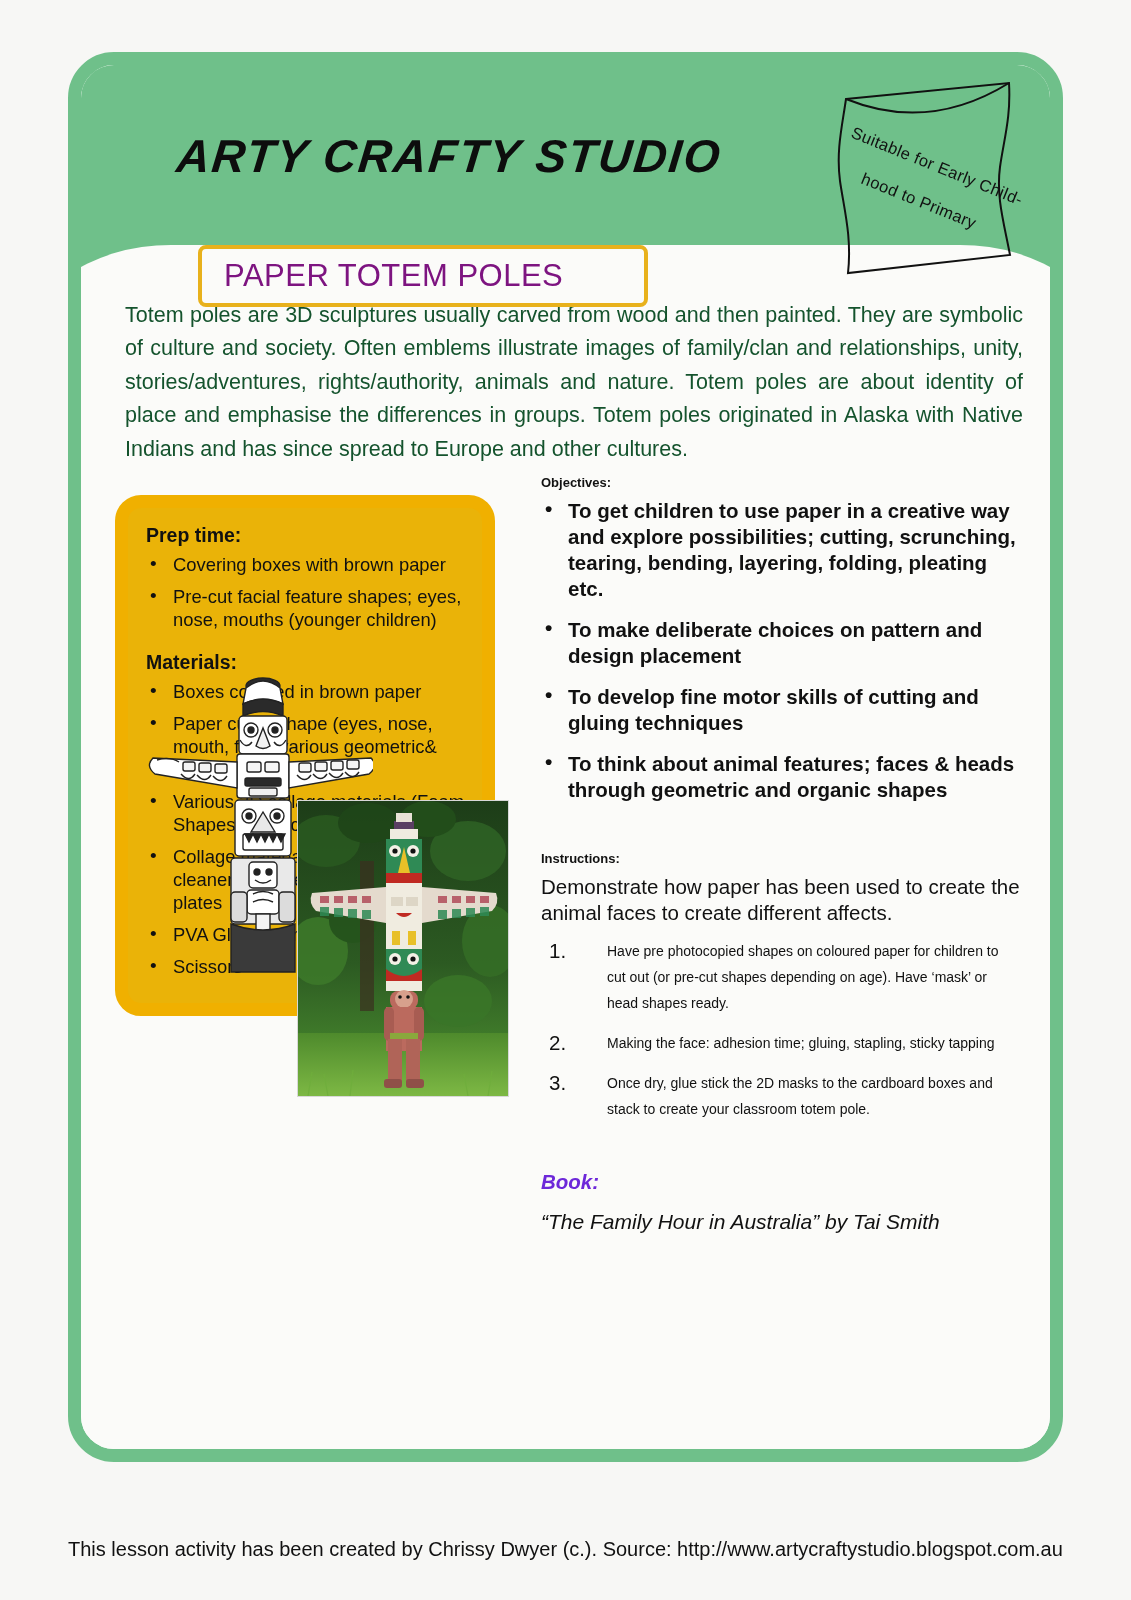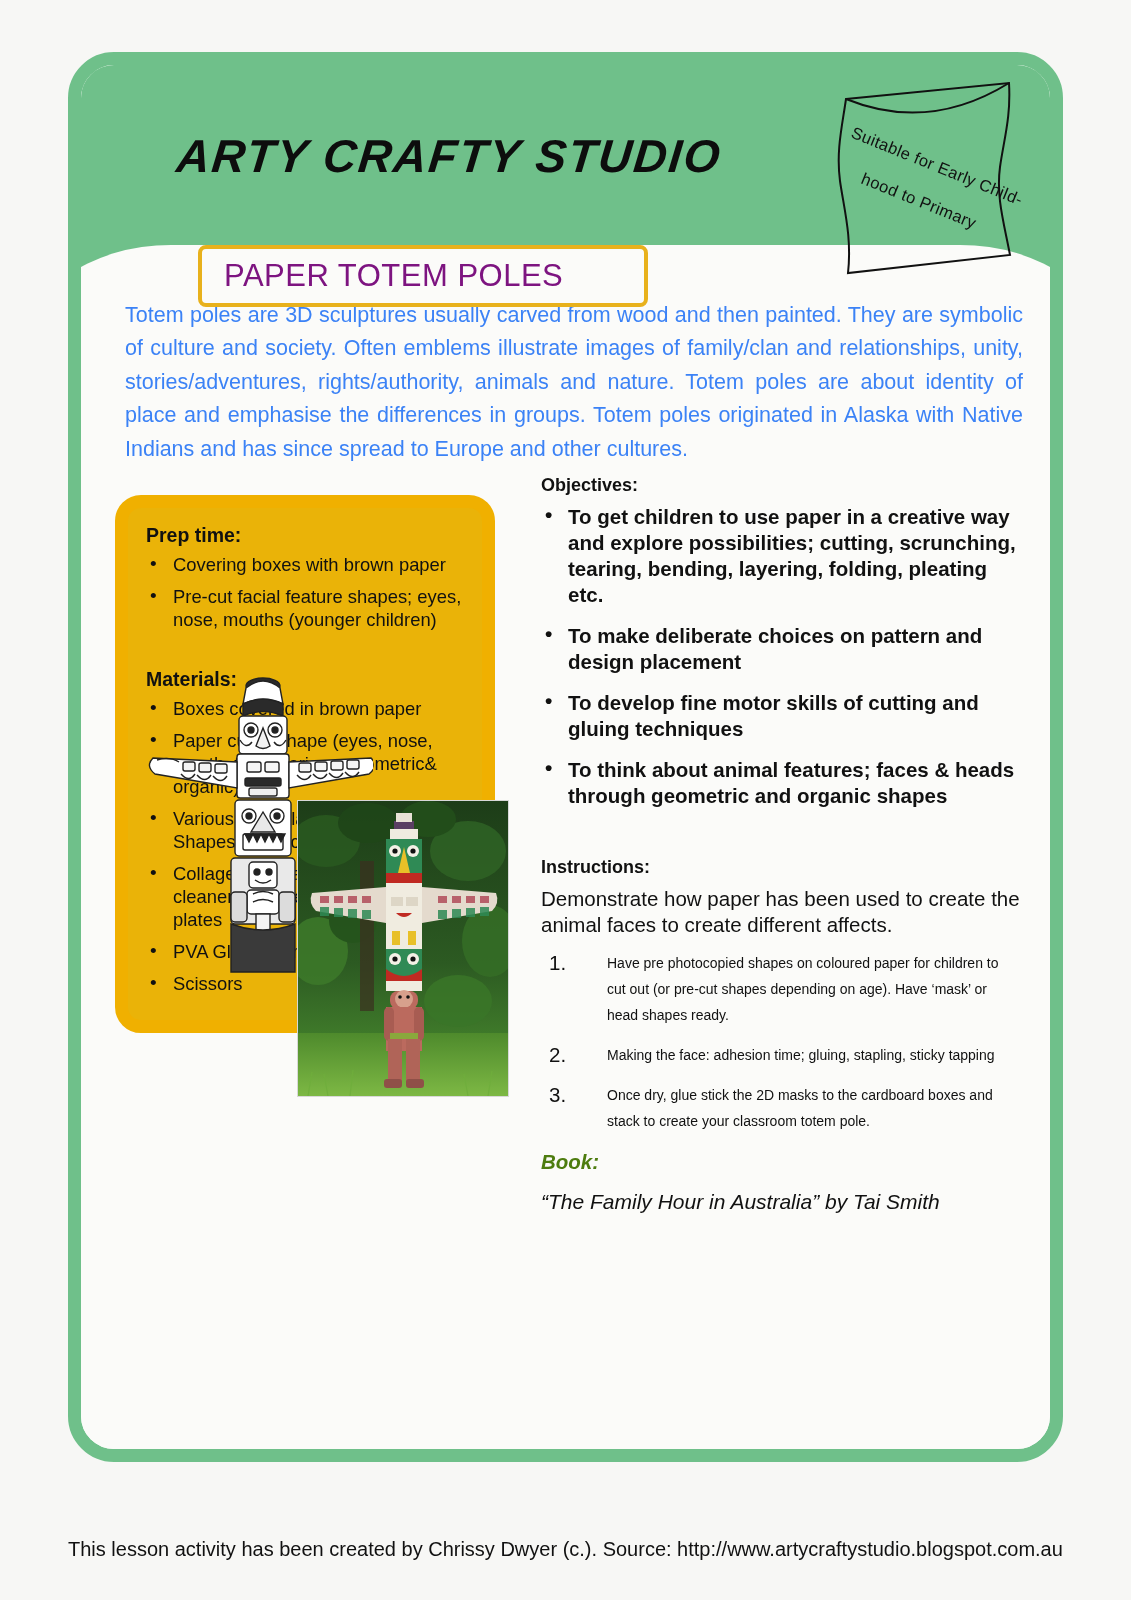--- a/index.html
+++ b/index.html
@@ -85,21 +85,21 @@
     color:#7d1480;
     letter-spacing:0.5px;
     font-weight:400;
   }
 
   
   #intro{
     position:absolute;
     left:44px;top:212px;
     width:898px;
-    color:#3b82f6;
+    color:#14532d;
     font-size:21.5px;
     line-height:33.5px;
     text-align:justify;
     z-index:5;
   }
 
   
   #cols{
     position:absolute;
     left:0;top:410px;right:0;bottom:0;
@@ -116,21 +116,21 @@
     background:#eab308;
     box-sizing:border-box;
     padding:14px 14px 16px 16px;
   }
   .box-head{
     font-size:19.5px;
     font-weight:bold;
     color:#111;
     margin:2px 0 6px 2px;
   }
-  .box-head.second{margin-top:37px;}
+  .box-head.second{margin-top:20px;}
   ul.bullets{
     list-style:none;
     margin:0;padding:0;
   }
   ul.bullets li{
     position:relative;
     padding-left:29px;
     margin-bottom:9px;
     font-size:18.4px;
     line-height:23px;
@@ -143,21 +143,21 @@
     font-size:19px;
   }
 
   
   #right-col{
     position:absolute;
     left:460px;top:0;
     width:480px;
   }
   .sec-head{
-    font-size:18px;
+    font-size:13px;
     font-weight:bold;
     color:#111;
     margin:0 0 8px 0;
   }
   ul.obj{
     list-style:none;margin:0 0 0 0;padding:0;font-weight:bold;
   }
   ul.obj li{
     position:relative;
     padding-left:27px;
@@ -185,22 +185,22 @@
     line-height:26px;
     color:#111;
   }
   ol.steps li:before{
     counter-increment:st;
     content:counter(st) ".";
     position:absolute;left:8px;top:0;
     font-size:20.5px;
   }
   #book-head{
-    margin-top:16px;
-    font-size:20.5px;font-style:italic;font-weight:bold;color:#4d7c0f;
+    margin-top:48px;
+    font-size:20.5px;font-style:italic;font-weight:bold;color:#6d28d9;
   }
   #book-title{
     margin-top:16px;
     font-size:21px;font-style:italic;color:#111;
   }
 
   
   #totem-draw{
     position:absolute;
     left:62px;top:605px;

